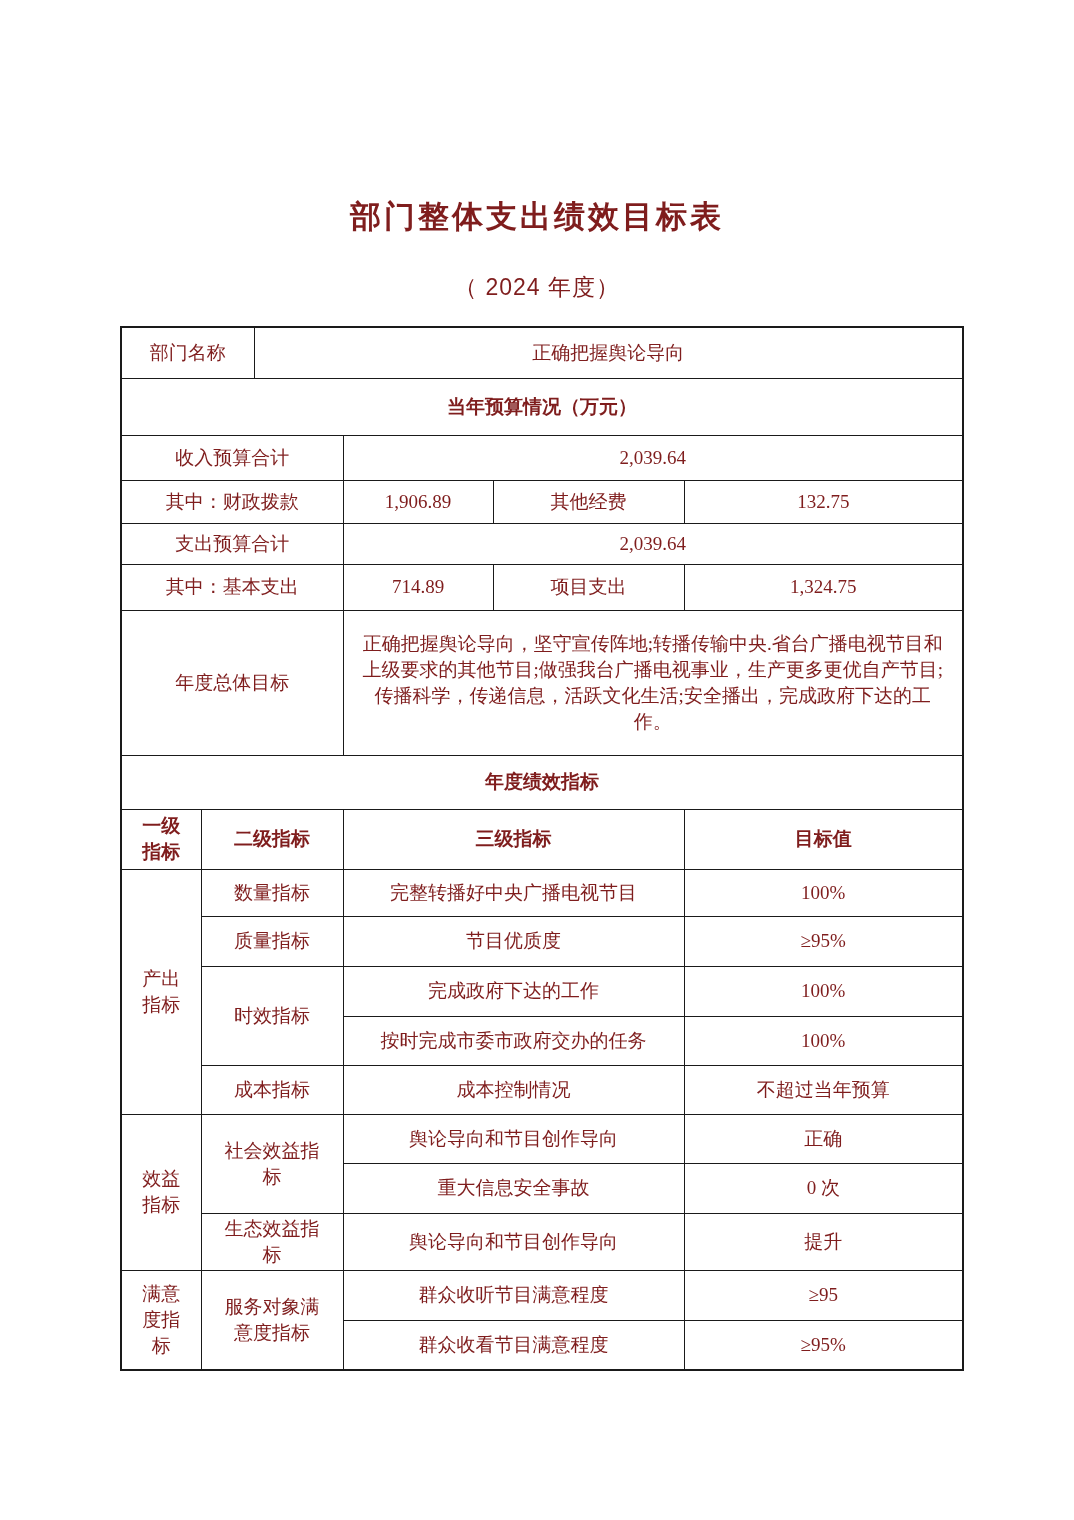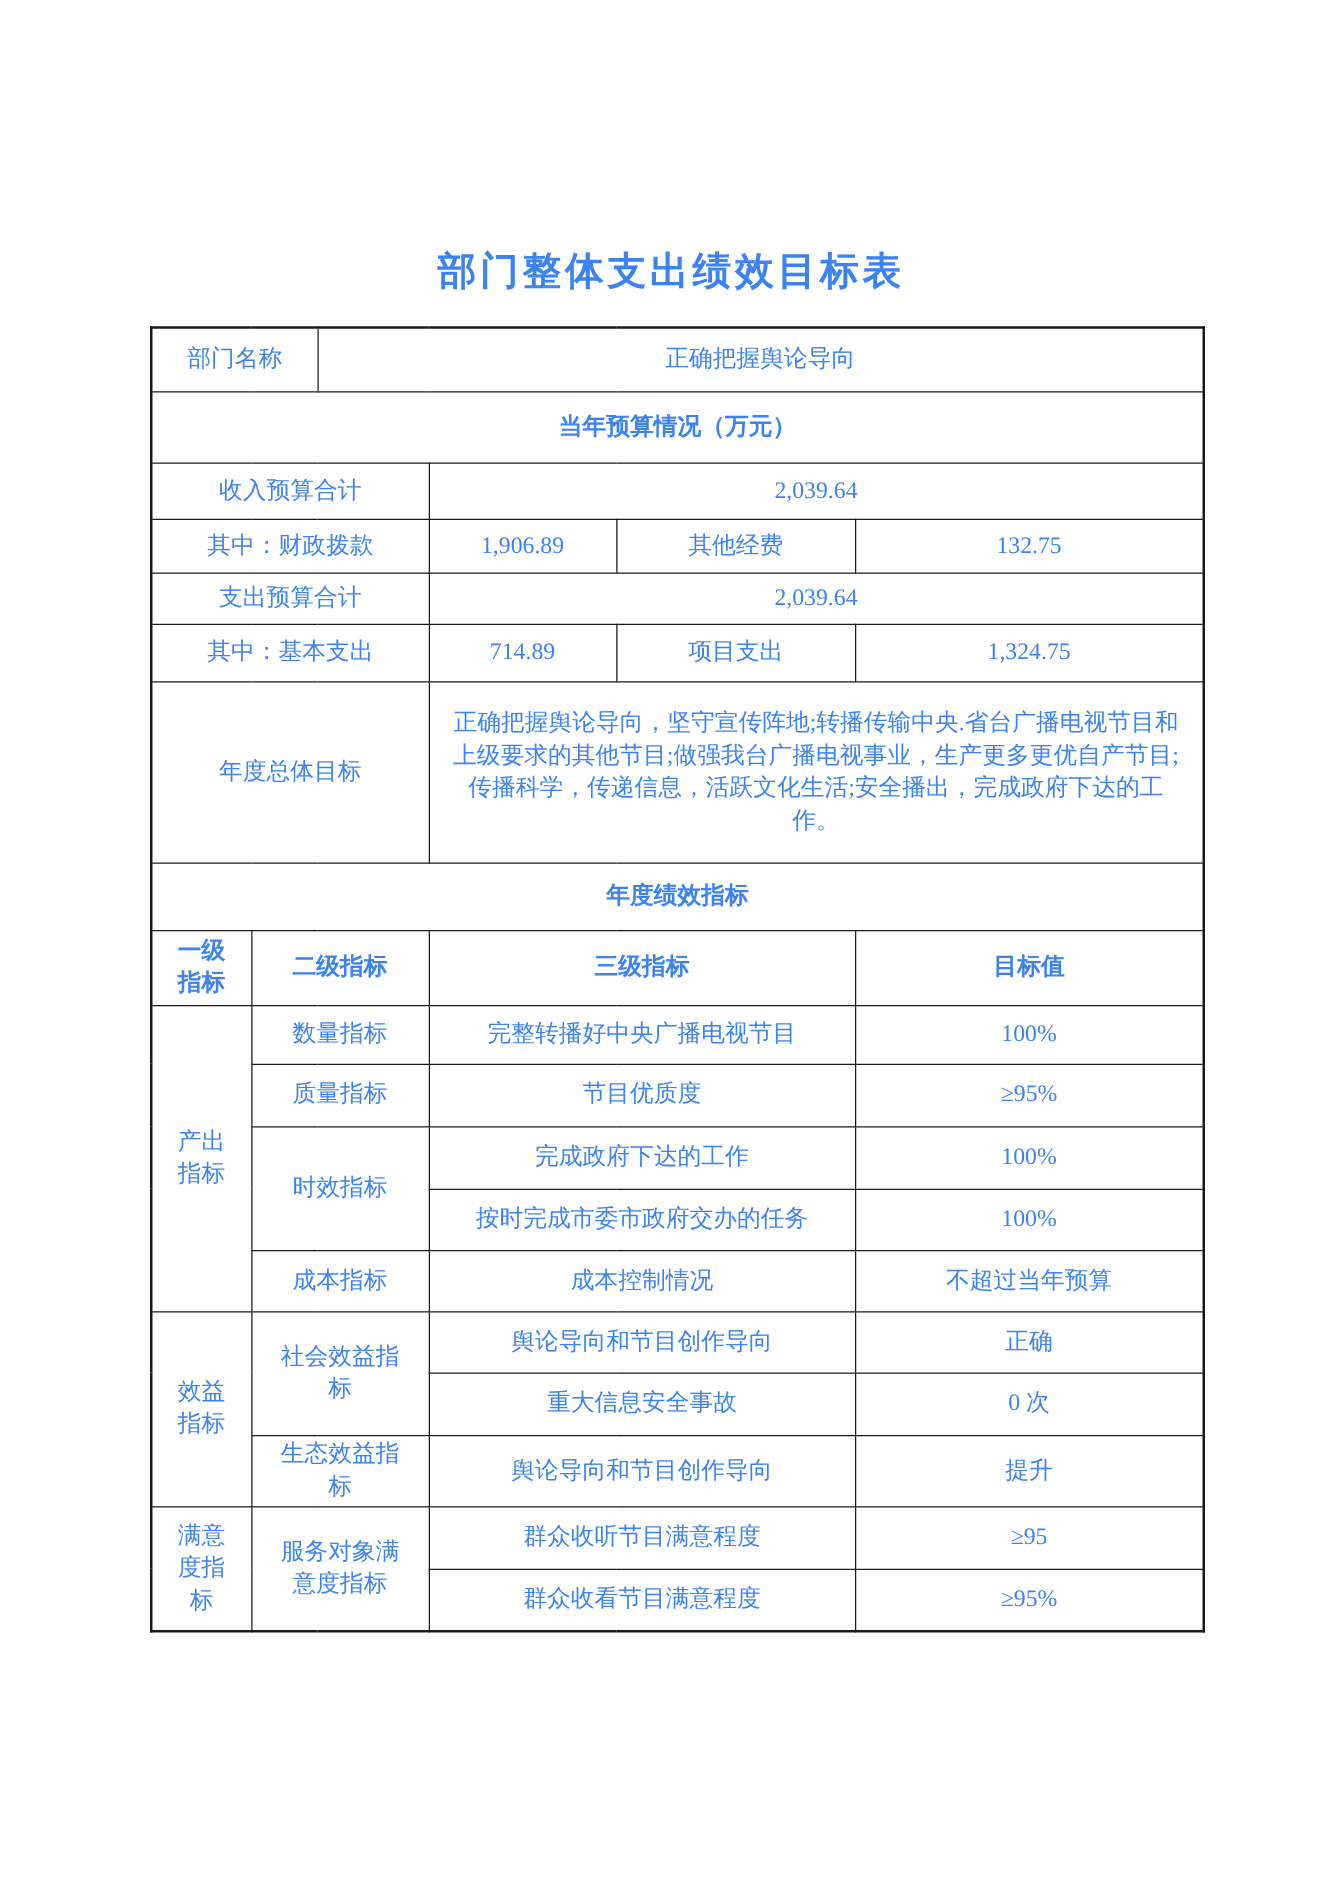--- a/index.html
+++ b/index.html
@@ -1,21 +1,21 @@
 <!DOCTYPE html>
 <html><head>
 <meta charset="utf-8">
 <style>
   * { box-sizing: border-box; }
   html, body { margin: 0; padding: 0; background: #ffffff; }
   .page {
     width: 1074px;
     height: 1520px;
     background: #ffffff;
-    color: #3b82f6;
+    color: #7f1d1d;
     font-family: "Liberation Serif", "DejaVu Serif", serif;
     overflow: hidden;
   }
   .doc-title {
     margin: 0;
     padding-top: 196px;
     text-align: center;
     font-family: "Liberation Sans", "DejaVu Sans", sans-serif;
     font-size: 31px;
     font-weight: 700;
@@ -63,20 +63,21 @@
     padding: 10px 13px;
     line-height: 35px;
   }
 </style>
 </head>
 <body>
 
 <div class="page">
 
   <h1 class="doc-title">部门整体支出绩效目标表</h1>
+  <div class="doc-subtitle">（ 2024 年度）</div>
 
   <table class="main">
     <colgroup>
       <col style="width:80px">
         <col style="width:53px">
         <col style="width:89px">
       <col style="width:150px">
         <col style="width:191px">
         <col style="width:279px">
     </colgroup>

